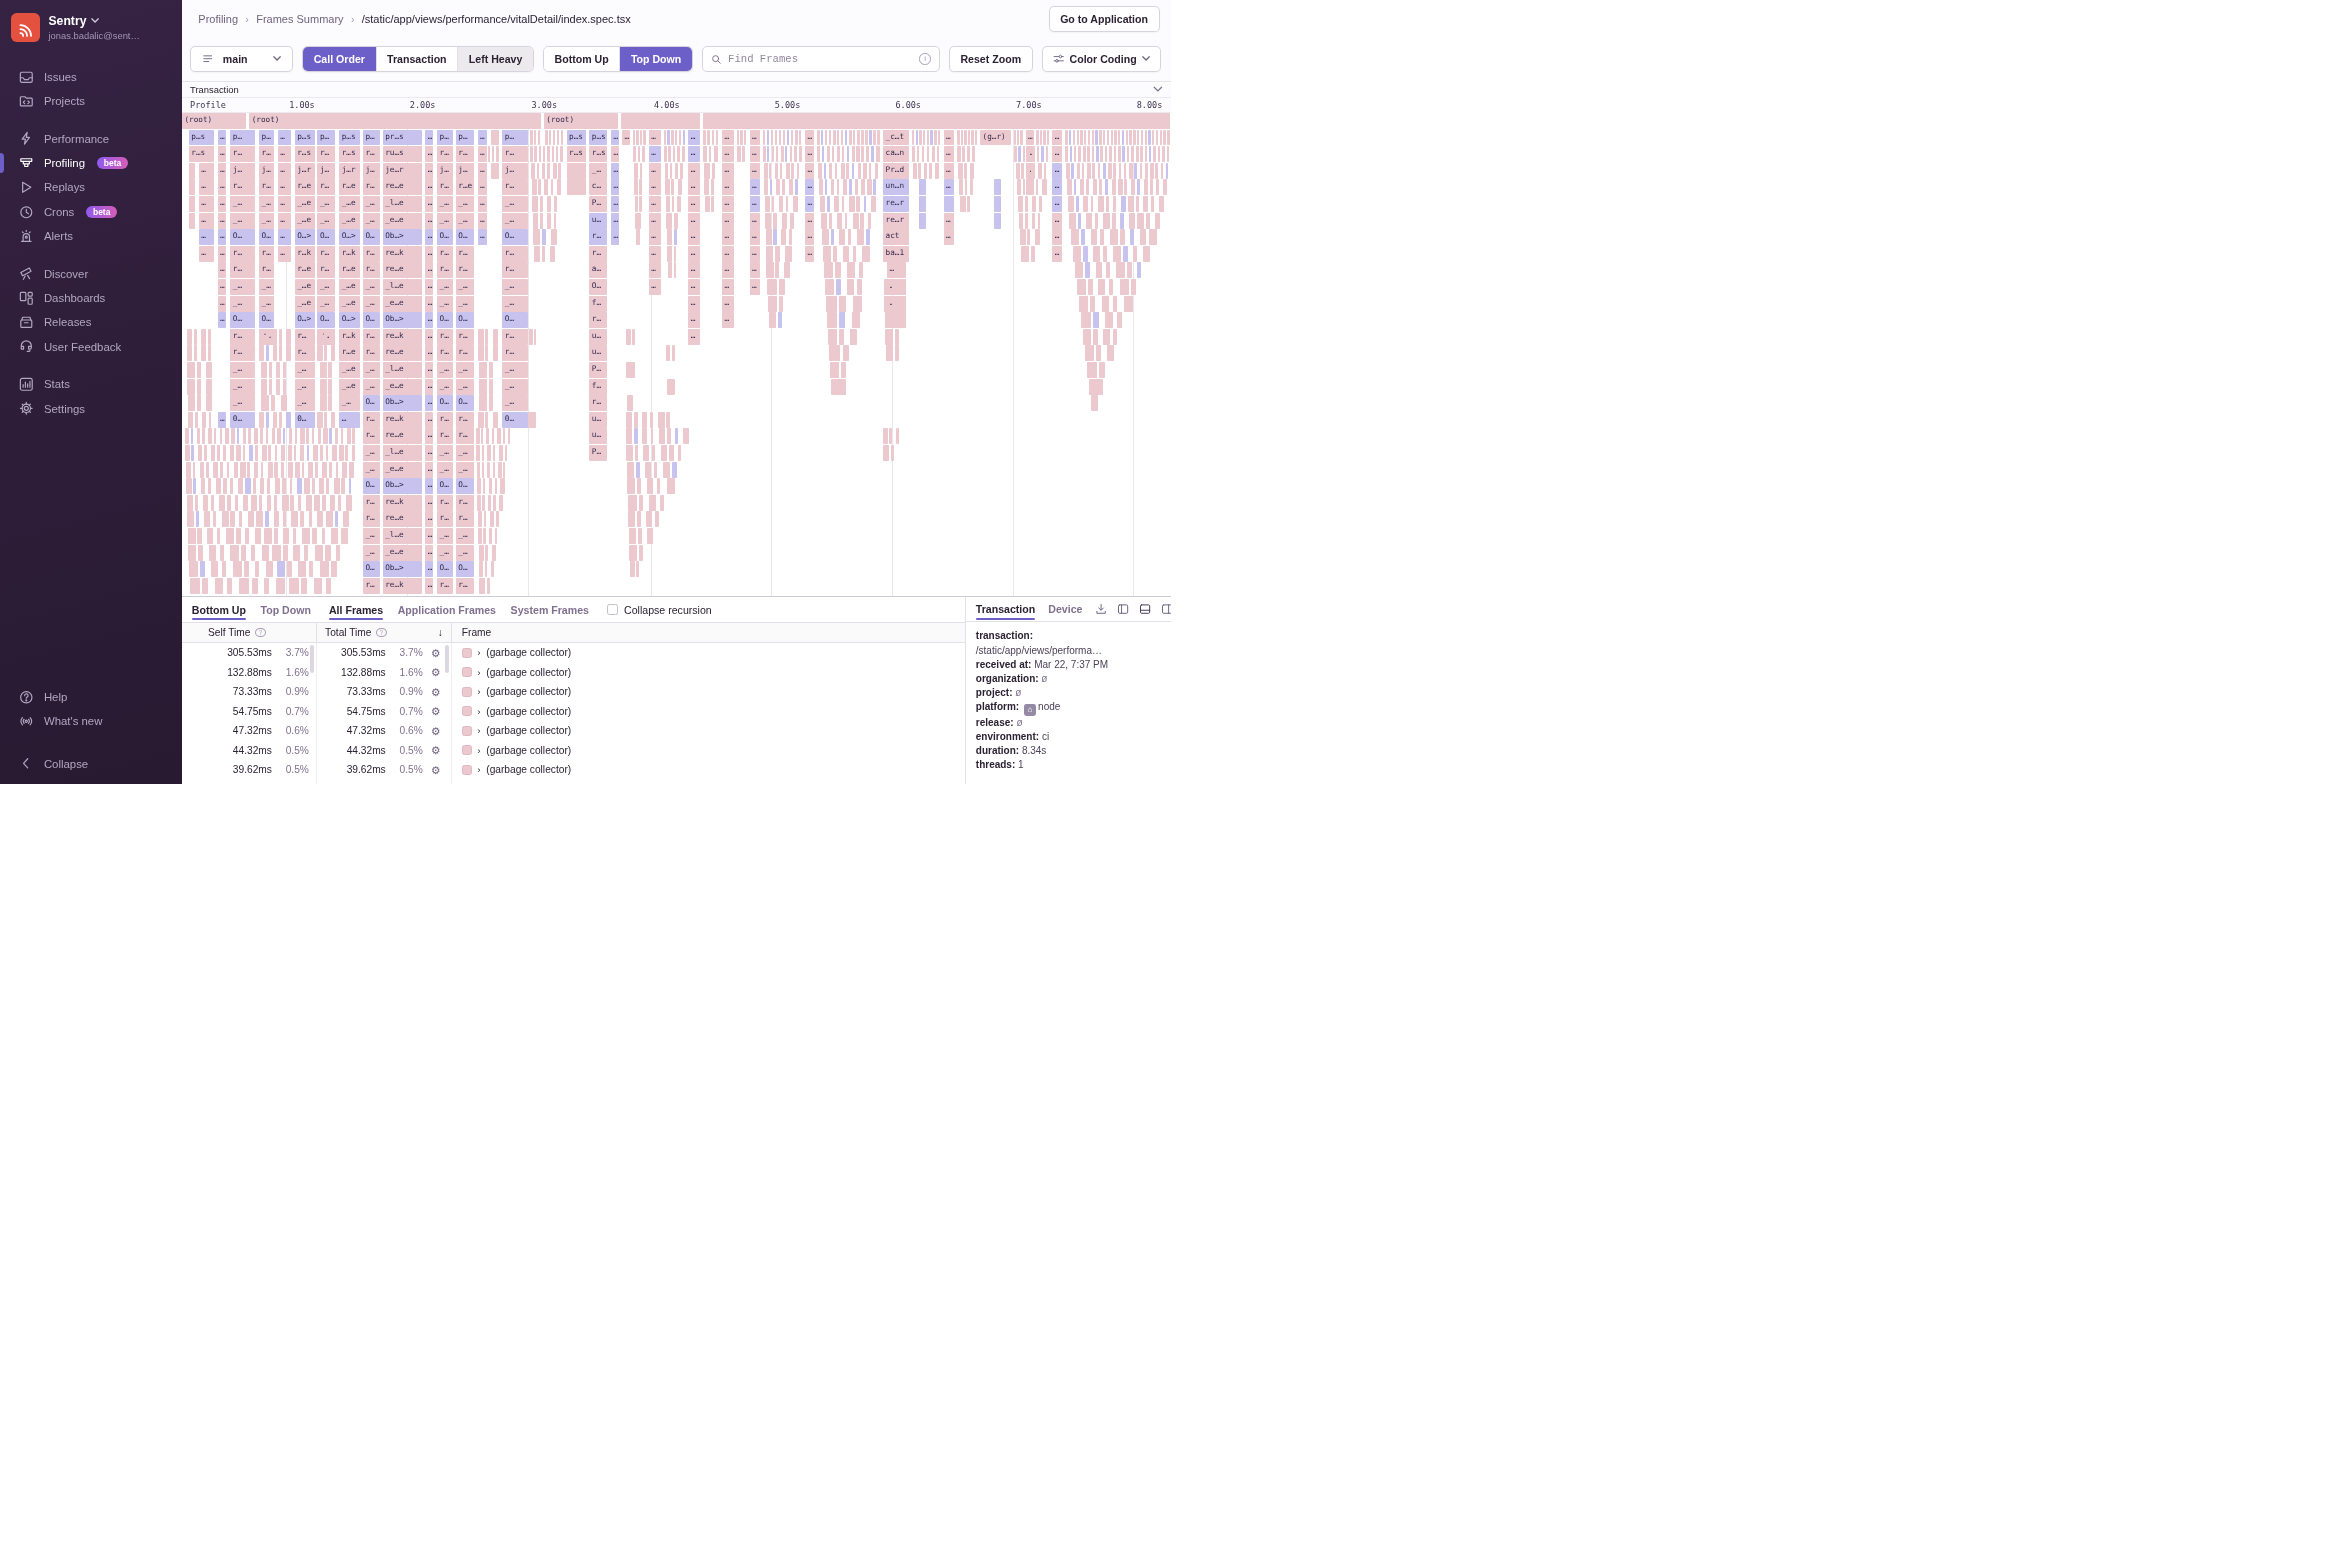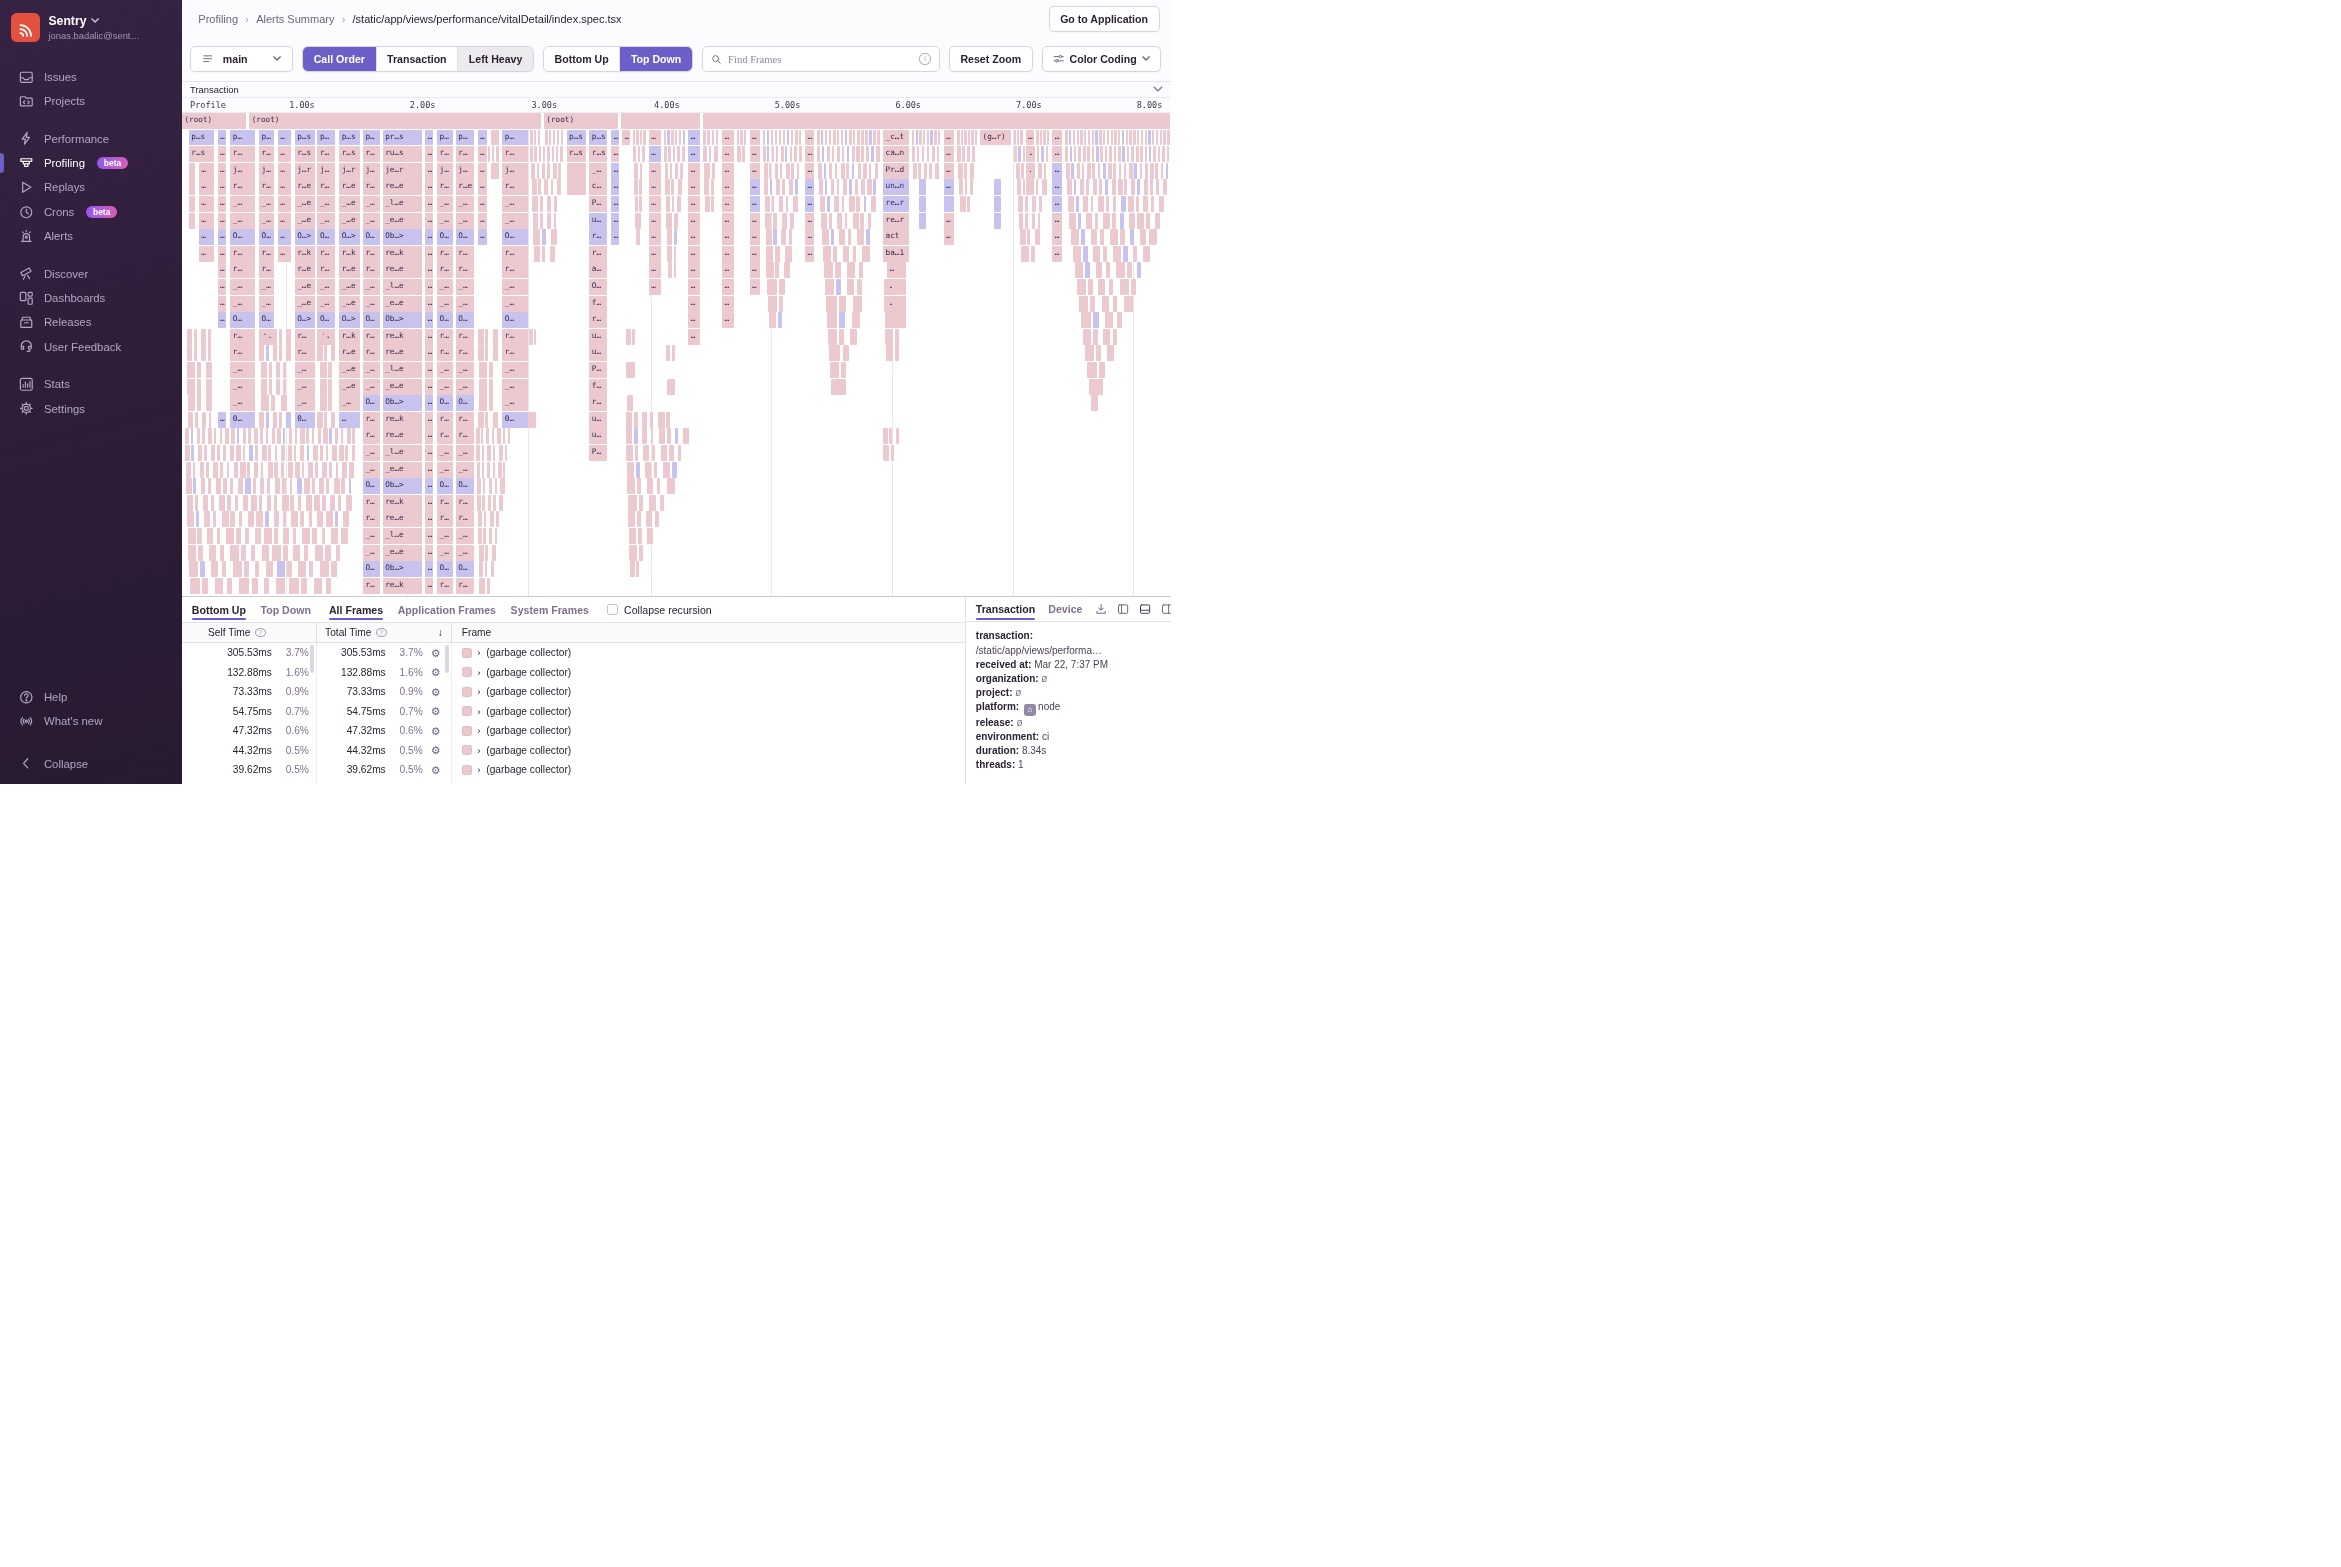--- a/index.html
+++ b/index.html
@@ -46,21 +46,21 @@
   .seg { display:flex; border:0.8px solid #d8d4de; border-radius:5.7px; overflow:hidden; background:#fff;
     box-shadow:0 0.8px 1.6px rgba(43,34,51,.04); height:26px; }
   .seg button { border:none; background:#fff; font-size:10.6px; font-weight:700; color:#2b2233;
     padding:0 10.6px; cursor:pointer; font-family:inherit; }
   .seg button + button { border-left:0.8px solid #e2dee7; }
   .seg button.on { background:#6c5fc7; color:#fff; }
   .seg button.dim { background:#eceaed; }
   .dropdown { width:103px; justify-content:space-between; font-weight:700; }
   .search { flex:1; display:flex; align-items:center; gap:6.5px; height:26px; background:#fff;
     border:0.8px solid #d8d4de; border-radius:4.9px; padding:0 8.1px; color:#93879f; }
-  .search input { border:none; outline:none; flex:1; font-size:10.6px; font-family:Liberation Serif, serif; color:#2b2233; }
+  .search input { border:none; outline:none; flex:1; font-size:10.6px; font-family:Liberation Mono, monospace; color:#2b2233; }
   .search input::placeholder { color:#93879f; }
   .icirc { width:11.4px; height:11.4px; border:0.8px solid #a89cb5; border-radius:50%; font-size:7.7px;
     display:flex; align-items:center; justify-content:center; color:#a89cb5; flex:0 0 11.4px; }
 
   .striprow { height:15.5px; display:flex; align-items:center; padding:0 8.1px; background:#fcfbfd;
     border-bottom:0.8px solid #eceaf0; font-size:9.4px; color:#2b2233; }
   .striprow .chev { margin-left:auto; color:#80708f; }
 
   .axisrow { position:relative; height:15.5px; background:#fcfbfd; border-bottom:0.8px solid #eceaf0;
     font-family:"DejaVu Sans Mono", monospace; font-size:8.5px; color:#3c3352; }
@@ -298,21 +298,21 @@
           <span>Collapse</span>
         </div>
       </div>
   </nav>
 
   <div class="main">
     <div class="crumbbar">
       <div class="crumbs">
           <span class="">Profiling</span>
           <span class="crumb-sep">›</span>
-          <span class="">Alerts Summary</span>
+          <span class="">Frames Summary</span>
           <span class="crumb-sep">›</span>
           <span class="crumb-last">/static/app/views/performance/vitalDetail/index.spec.tsx</span>
         </div>
       <button class="btn goto">Go to Application</button>
     </div>
 
     <div class="toolbar">
       <button class="btn dropdown">
         <svg class="mi" width="11.4" height="11.4" viewBox="0 0 16 16">
             <path d="M2.5 4h11M2.5 8h11M2.5 12h7"></path>

